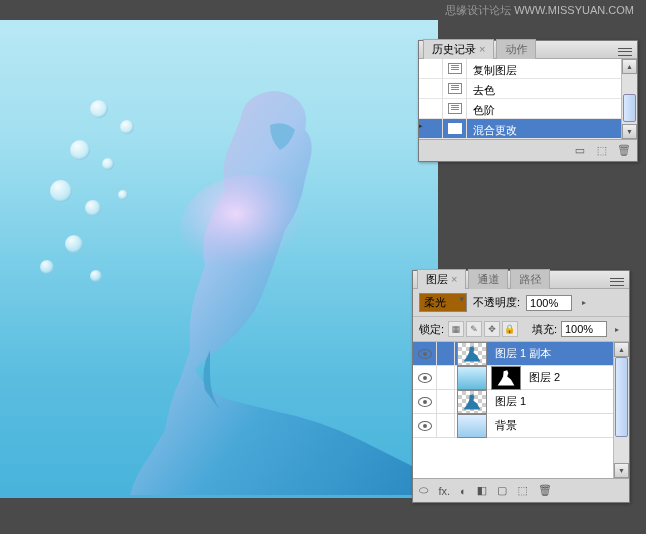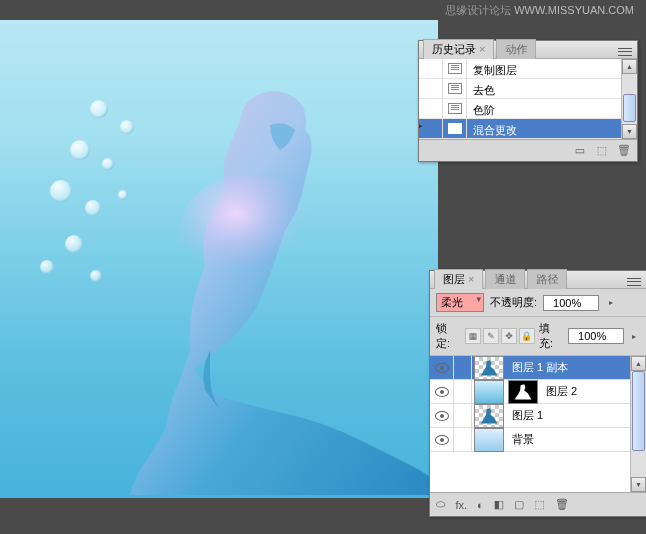--- a/index.html
+++ b/index.html
@@ -31,26 +31,26 @@
 .hist-label{padding-left:6px}
 .hist-arrow{position:absolute;left:-2px;color:#333}
 .scroll-v{width:16px;background:#e8e8e8;border-left:1px solid #bbb;display:flex;flex-direction:column}
 .scroll-btn{height:15px;background:linear-gradient(#f0f0f0,#d0d0d0);border:1px solid #999;display:flex;align-items:center;justify-content:center;font-size:7px;color:#555}
 .scroll-track{flex:1;background:#e0e0e0;position:relative}
 .scroll-thumb{position:absolute;left:1px;right:1px;background:linear-gradient(90deg,#d8e8ff,#b8d0f0);border:1px solid #88a;border-radius:2px}
 .hist-flex{display:flex}
 .hist-list{flex:1}
 .hist-foot{height:22px;background:#d8d8d8;border-top:1px solid #aaa;display:flex;align-items:center;justify-content:flex-end;padding:0 6px;gap:8px}
 .foot-ico{width:14px;height:14px;display:flex;align-items:center;justify-content:center;color:#666}
-.layers{left:429px;top:270px;width:218px}
+.layers{left:412px;top:270px;width:218px}
 .lyr-opts{background:#d8d8d8;padding:4px 6px;border-bottom:1px solid #bbb;display:flex;align-items:center;gap:6px}
 .lyr-opts2{background:#d8d8d8;padding:4px 6px;border-bottom:1px solid #bbb;display:flex;align-items:center;gap:4px}
-.dd{background:#fca5a5;border:1px solid #888;padding:1px 14px 1px 4px;position:relative;min-width:48px}
+.dd{background:#a16207;border:1px solid #888;padding:1px 14px 1px 4px;position:relative;min-width:48px}
 .dd::after{content:"▾";position:absolute;right:2px;top:0;color:#555;font-size:9px}
-.pct{background:#fff;border:1px solid #888;padding:1px 9px;width:56px;display:inline-block}
+.pct{background:#fff;border:1px solid #888;padding:1px 3px;width:46px;display:inline-block}
 .pct-arr{display:inline-block;width:12px;text-align:center;color:#555;font-size:8px}
 .lock-icons{display:flex;gap:2px}
 .lock-icons span{width:16px;height:16px;border:1px solid #bbb;background:#e8e8e8;display:flex;align-items:center;justify-content:center;font-size:9px;color:#666}
 .lyr-body{background:#fff}
 .lyr-list{flex:1}
 .lyr-row{display:flex;align-items:center;height:24px;border-bottom:1px solid #ddd}
 .lyr-row.sel{background:#4a7ec9;color:#fff}
 .lyr-eye{width:24px;border-right:1px solid #ddd;height:100%;display:flex;align-items:center;justify-content:center}
 .lyr-link{width:18px;border-right:1px solid #ddd;height:100%}
 .lyr-thumb{width:30px;height:24px;border:1px solid #888;margin:0 2px;background:#fff;position:relative;flex-shrink:0}

